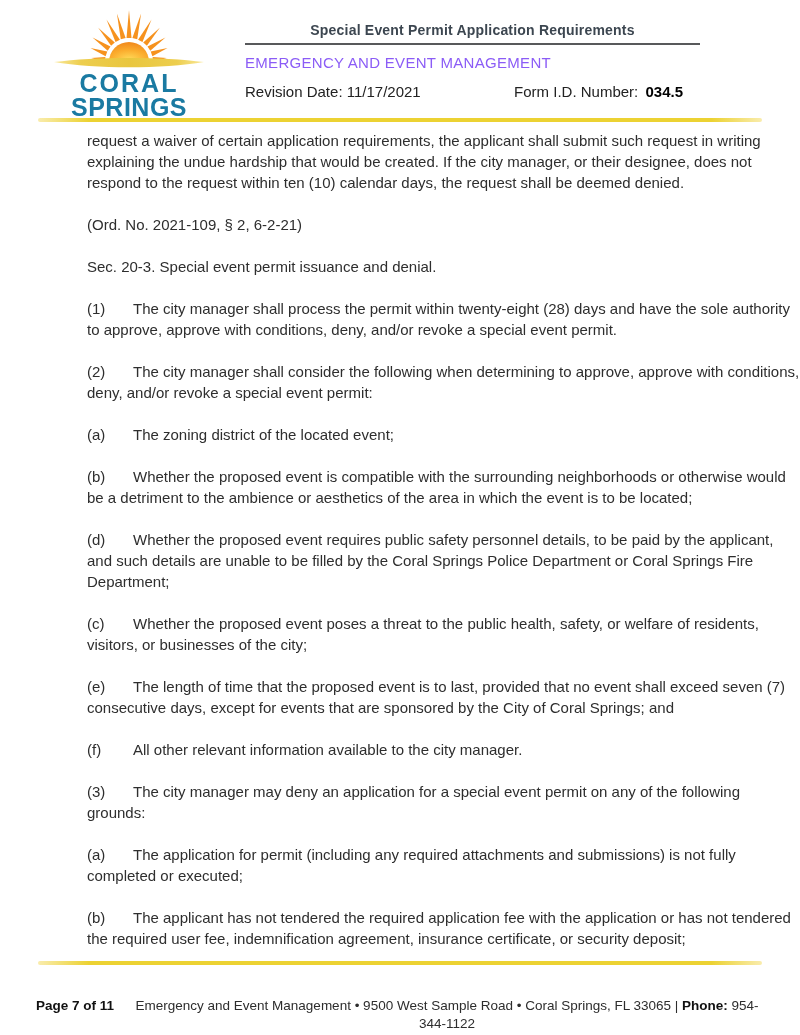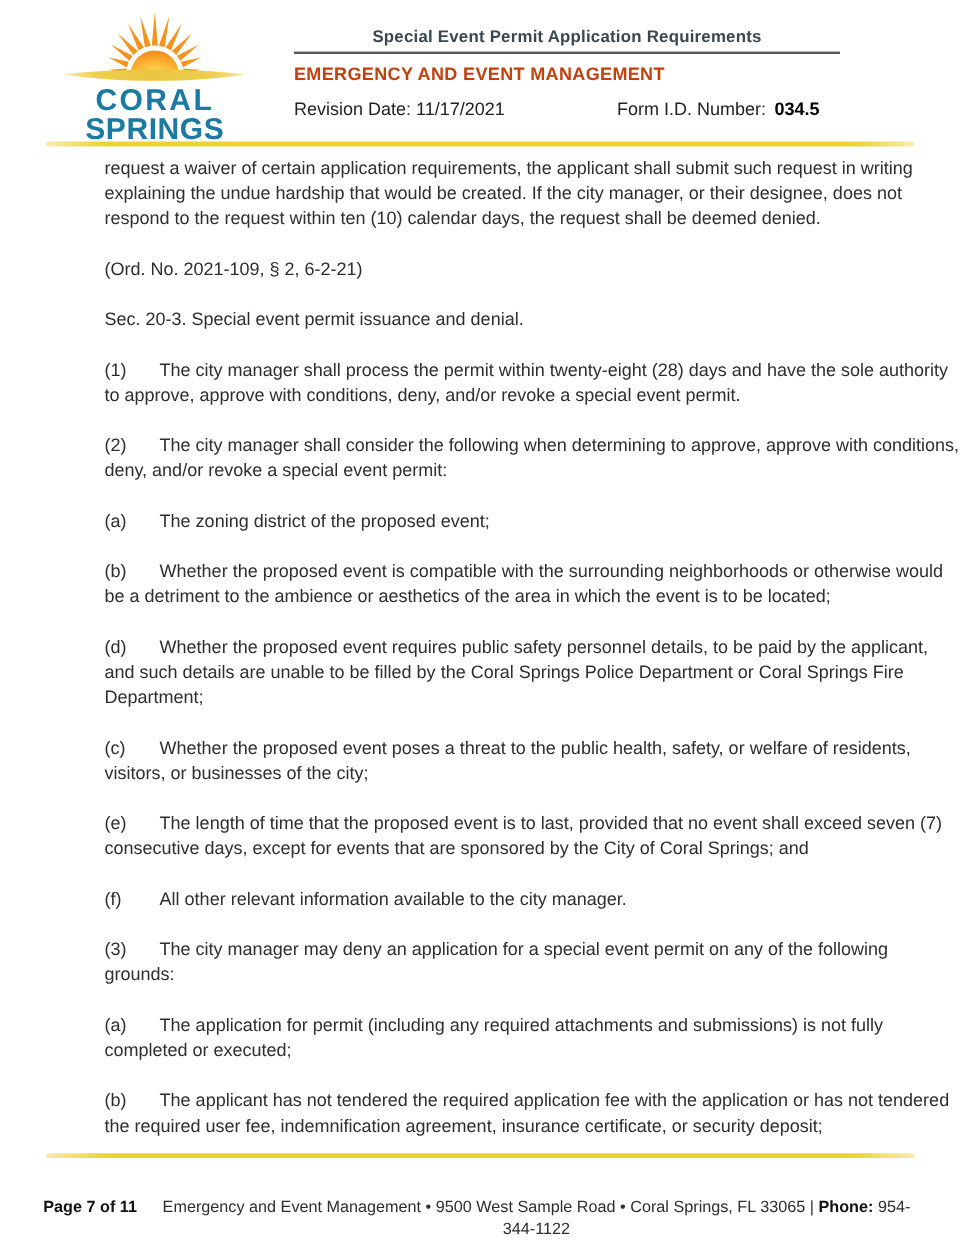--- a/index.html
+++ b/index.html
@@ -11,21 +11,21 @@
 
   
   .header { position:absolute; top:6px; left:0; right:0; height:112px; }
   .logo-svg { position:absolute; left:50px; top:2px; width:158px; height:112px; }
   .header-right { position:absolute; left:245px; top:16px; width:455px; }
   .doc-title {
     margin:0; text-align:center; font-size:14px; font-weight:bold;
     color:var(--title-slate); letter-spacing:0.2px;
   }
   .title-rule { margin-top:5px; height:2px; background:#58595b; }
-  .dept { margin-top:9px; font-size:15px; font-weight:bold; color:#c2410c; letter-spacing:0.3px; }
+  .dept { margin-top:9px; font-size:15px; font-weight:normal; color:#8b5cf6; letter-spacing:0.3px; }
   .meta-row { margin-top:12px; display:flex; justify-content:space-between; font-size:15px; color:#222222; }
   .form-id { margin-right:17px; }
   .form-id-value { font-weight:600; color:#000000; margin-left:3px; }
 
   .rule-yellow {
     position:absolute; height:4px; border-radius:2px;
     background:linear-gradient(90deg,#f9ecad 0%, var(--accent-yellow) 7%, var(--accent-yellow) 93%, #f9ecad 100%);
   }
   .rule-yellow.top { top:118px; left:38px; right:38px; }
   .rule-yellow.bottom { top:961px; left:38px; right:38px; }
@@ -111,21 +111,21 @@
       <p class="para"><span class="para-text">request a waiver of certain application requirements, the applicant shall submit such request in writing explaining the undue hardship that would be created. If the city manager, or their designee, does not respond to the request within ten (10) calendar days, the request shall be deemed denied.</span></p>
 
       <p class="para"><span class="para-text">(Ord. No. 2021-109, § 2, 6-2-21)</span></p>
 
       <p class="para"><span class="para-text">Sec. 20-3. Special event permit issuance and denial.</span></p>
 
       <p class="para"><span class="para-label">(1)</span><span class="para-text">The city manager shall process the permit within twenty-eight (28) days and have the sole authority to approve, approve with conditions, deny, and/or revoke a special event permit.</span></p>
 
       <p class="para"><span class="para-label">(2)</span><span class="para-text">The city manager shall consider the following when determining to approve, approve with conditions, deny, and/or revoke a special event permit:</span></p>
 
-      <p class="para"><span class="para-label">(a)</span><span class="para-text">The zoning district of the proposed event;</span></p>
+      <p class="para"><span class="para-label">(a)</span><span class="para-text">The zoning district of the located event;</span></p>
 
       <p class="para"><span class="para-label">(b)</span><span class="para-text">Whether the proposed event is compatible with the surrounding neighborhoods or otherwise would be a detriment to the ambience or aesthetics of the area in which the event is to be located;</span></p>
 
       <p class="para"><span class="para-label">(d)</span><span class="para-text">Whether the proposed event requires public safety personnel details, to be paid by the applicant, and such details are unable to be filled by the Coral Springs Police Department or Coral Springs Fire Department;</span></p>
 
       <p class="para"><span class="para-label">(c)</span><span class="para-text">Whether the proposed event poses a threat to the public health, safety, or welfare of residents, visitors, or businesses of the city;</span></p>
 
       <p class="para"><span class="para-label">(e)</span><span class="para-text">The length of time that the proposed event is to last, provided that no event shall exceed seven (7) consecutive days, except for events that are sponsored by the City of Coral Springs; and</span></p>
 
       <p class="para"><span class="para-label">(f)</span><span class="para-text">All other relevant information available to the city manager.</span></p>

